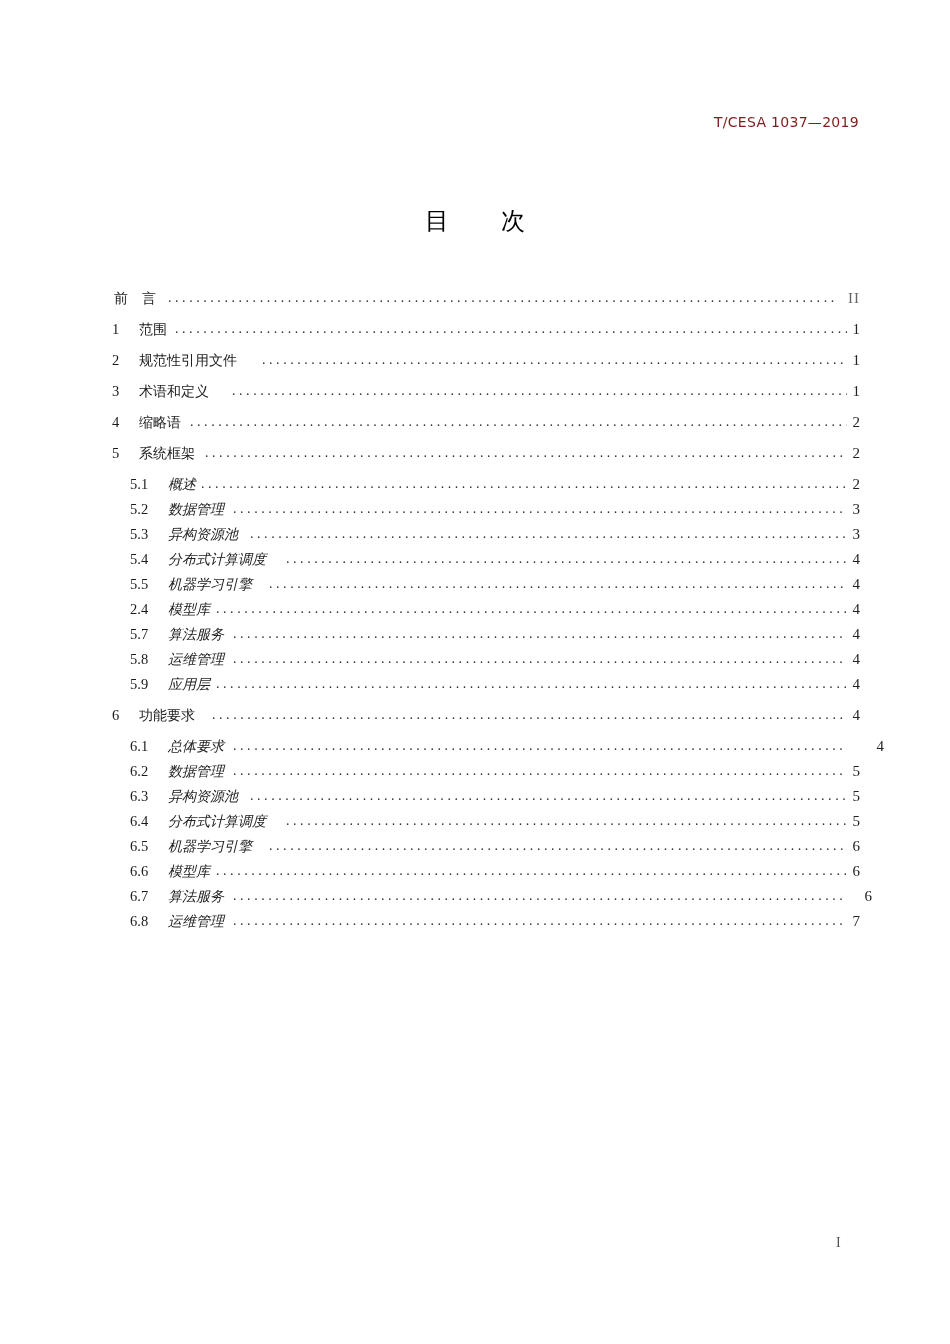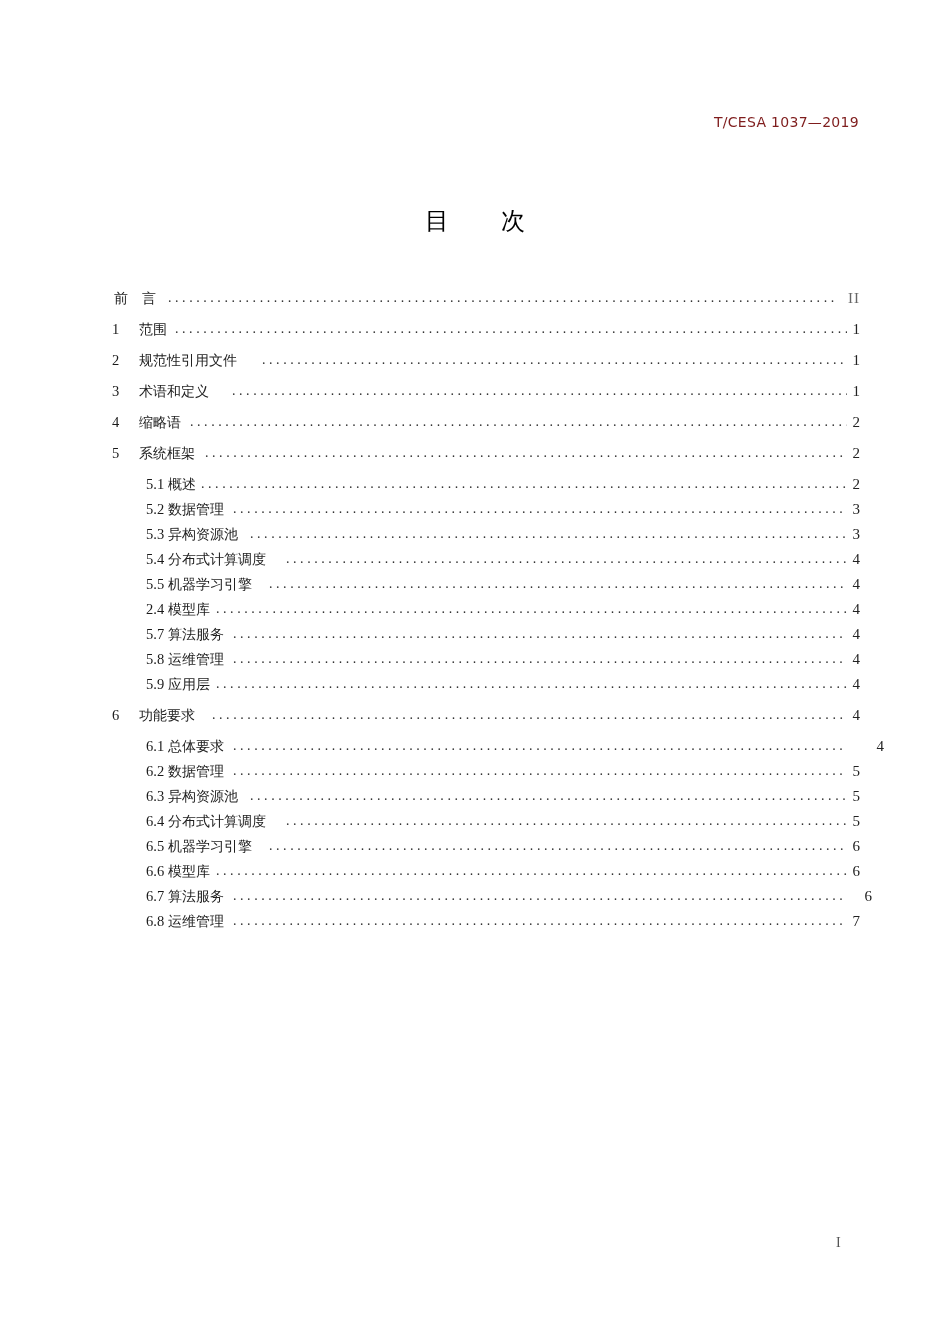--- a/index.html
+++ b/index.html
@@ -15,22 +15,22 @@
     .row { position: absolute; left: 0; width: 950px; height: 20px; display: flex; align-items: center;
       font-size: 14.5px; line-height: 20px; }
     .row .num { position: absolute; font-family: "Liberation Serif", serif; }
     .row .label { position: absolute; white-space: nowrap; font-family: "DejaVu Sans", "Liberation Sans", sans-serif; font-size: 14px; color: #222; }
     .row .leader { position: absolute; height: 20px; overflow: hidden; white-space: nowrap;
       font-family: "Liberation Serif", serif; font-size: 14px; letter-spacing: 3.55px; color: #333; }
     .row .page { position: absolute; right: 90px; font-family: "Liberation Serif", serif; font-size: 15px; color: #222; }
     .row .page.roman { color: #666; letter-spacing: 1px; }
     .lvl1 .num { left: 112px; }
     .lvl1 .label { left: 139px; }
-    .lvl2 .num { left: 130px; margin-left: 16px; }
-    .lvl2 .label { left: 168px; }
+    .lvl2 .num { left: 130px; }
+    .lvl2 .label { left: 168px; font-style: italic; }
     .preface .label { left: 114px; letter-spacing: 14px; }
     .footer-page { position: absolute; top: 1235px; left: 836px; font-family: "Liberation Serif", serif;
       font-size: 14px; color: #555; }
   </style>
 </head>
 <body>
 
 <div class="std-code">T/CESA 1037—2019</div>
 
 <div class="toc-title">

